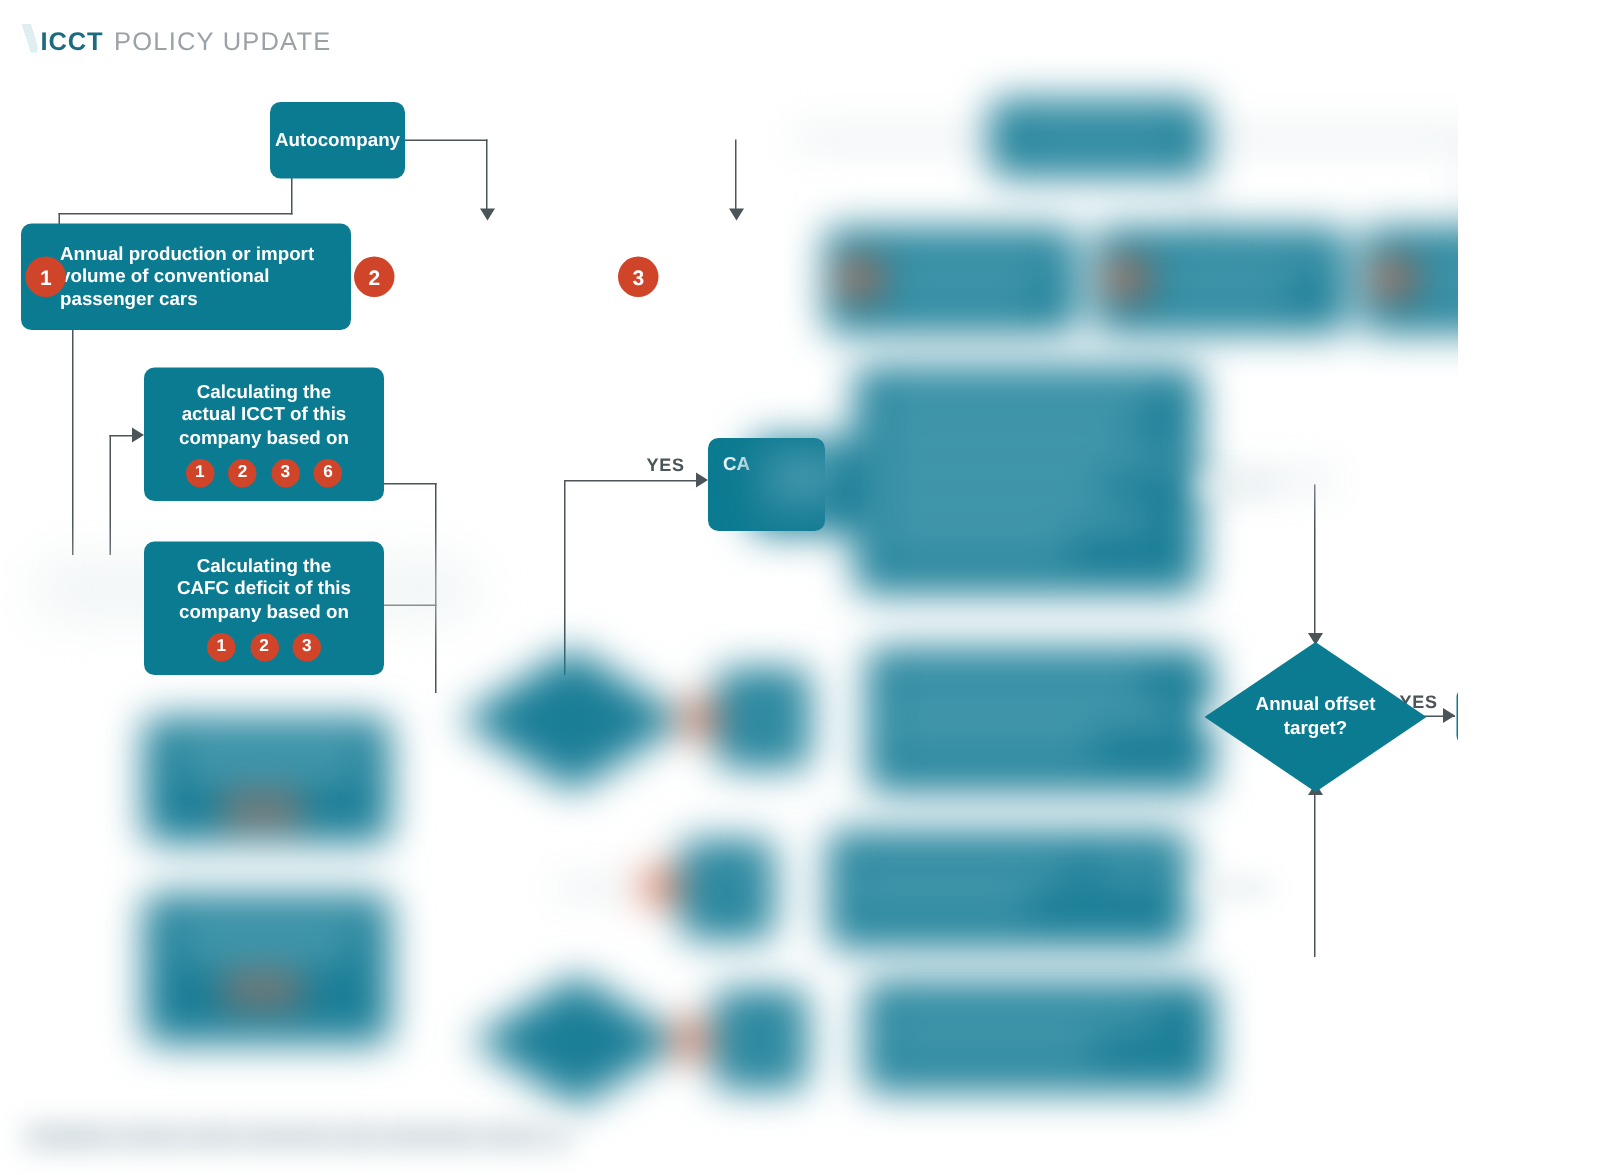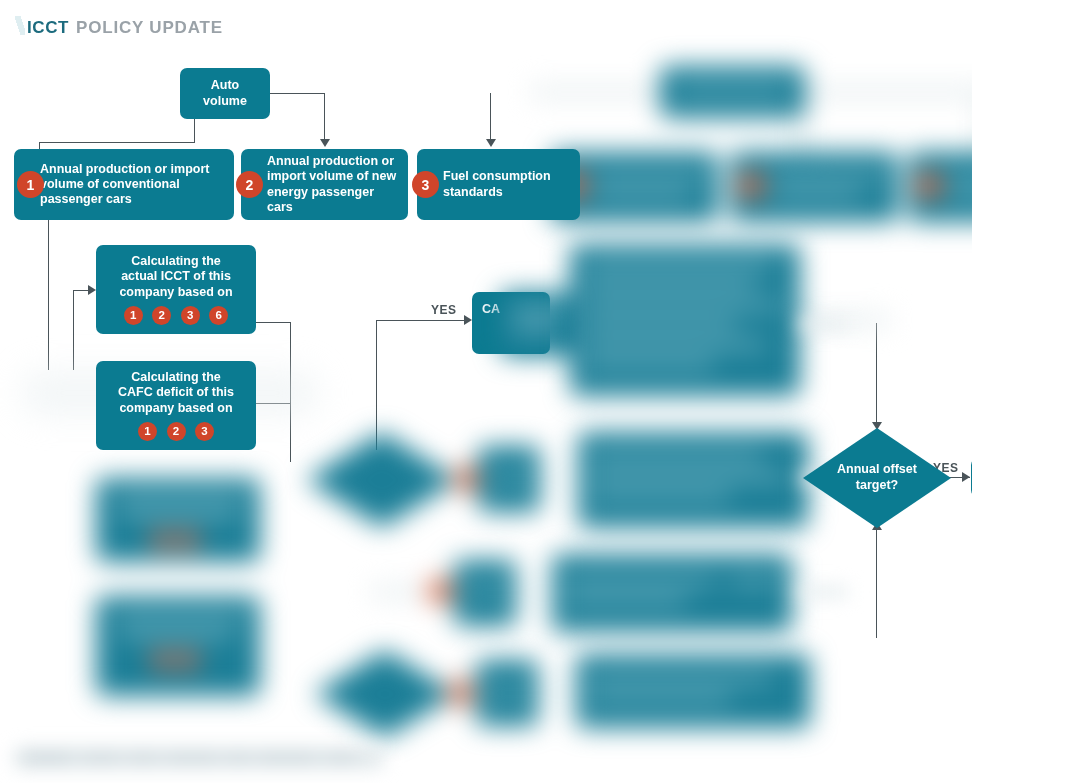--- a/index.html
+++ b/index.html
@@ -40,21 +40,21 @@
     top: 2px;
   }
   .logo-icct {
     font-size: 17px;
     font-weight: bold;
     letter-spacing: 0.6px;
     color: #1c6b7e;
   }
   .logo-policy {
     font-size: 17px;
-    font-weight: 700;
+    font-weight: 400;
     letter-spacing: 0.8px;
     color: #9aa2a8;
     margin-left: 7px;
   }
 
   
   .node {
     position: absolute;
     background: #0b7b91;
     border-radius: 7px;
@@ -344,38 +344,32 @@
     <div class="bfoot" style="left:6px; top:8px; width:370px; height:20px;"></div>
     <div class="bfoot-word" style="left:16px; top:13px; width:48px; height:10px;"></div>
     <div class="bfoot-word" style="left:74px; top:14px; width:38px; height:8px;"></div>
     <div class="bfoot-word" style="left:120px; top:14px; width:30px; height:8px;"></div>
     <div class="bfoot-word" style="left:158px; top:14px; width:52px; height:8px;"></div>
     <div class="bfoot-word" style="left:218px; top:14px; width:24px; height:8px;"></div>
     <div class="bfoot-word" style="left:250px; top:14px; width:58px; height:8px;"></div>
     <div class="bfoot-word" style="left:318px; top:14px; width:30px; height:8px;"></div>
   </div>
 
-  <div class="node" style="left:180px; top:68px; width:90px; height:51px; flex-direction:column;">
+  <div class="node" style="left:180px; top:68px; width:90px; height:51px; flex-direction:row;">
     <span class="node-text">Auto</span>
-    <span class="node-text">volume</span>
+    <span class="node-text">company</span>
   </div>
 
   <div class="node left-pad" style="left:14px; top:149px; width:220px; height:71px;">
     <span class="node-text">Annual production or import volume of conventional passenger cars</span>
   </div>
   <div class="numcircle" style="left:17px; top:171px;">1</div>
 
-  <div class="node left-pad" style="left:241px; top:149px; width:167px; height:71px;">
-    <span class="node-text">Annual production or import volume of new energy passenger cars</span>
-  </div>
   <div class="numcircle" style="left:236px; top:171px;">2</div>
 
-  <div class="node left-pad" style="left:417px; top:149px; width:163px; height:71px;">
-    <span class="node-text">Fuel consumption standards</span>
-  </div>
   <div class="numcircle" style="left:412px; top:171px;">3</div>
 
   <div class="node" style="left:96px; top:245px; width:160px; height:89px; flex-direction:column; justify-content:center;">
     <span class="node-text">Calculating the</span>
     <span class="node-text">actual ICCT of this</span>
     <span class="node-text">company based on</span>
     <span class="numrow">
       <span class="numinline">1</span>
       <span class="numinline">2</span>
       <span class="numinline">3</span>

